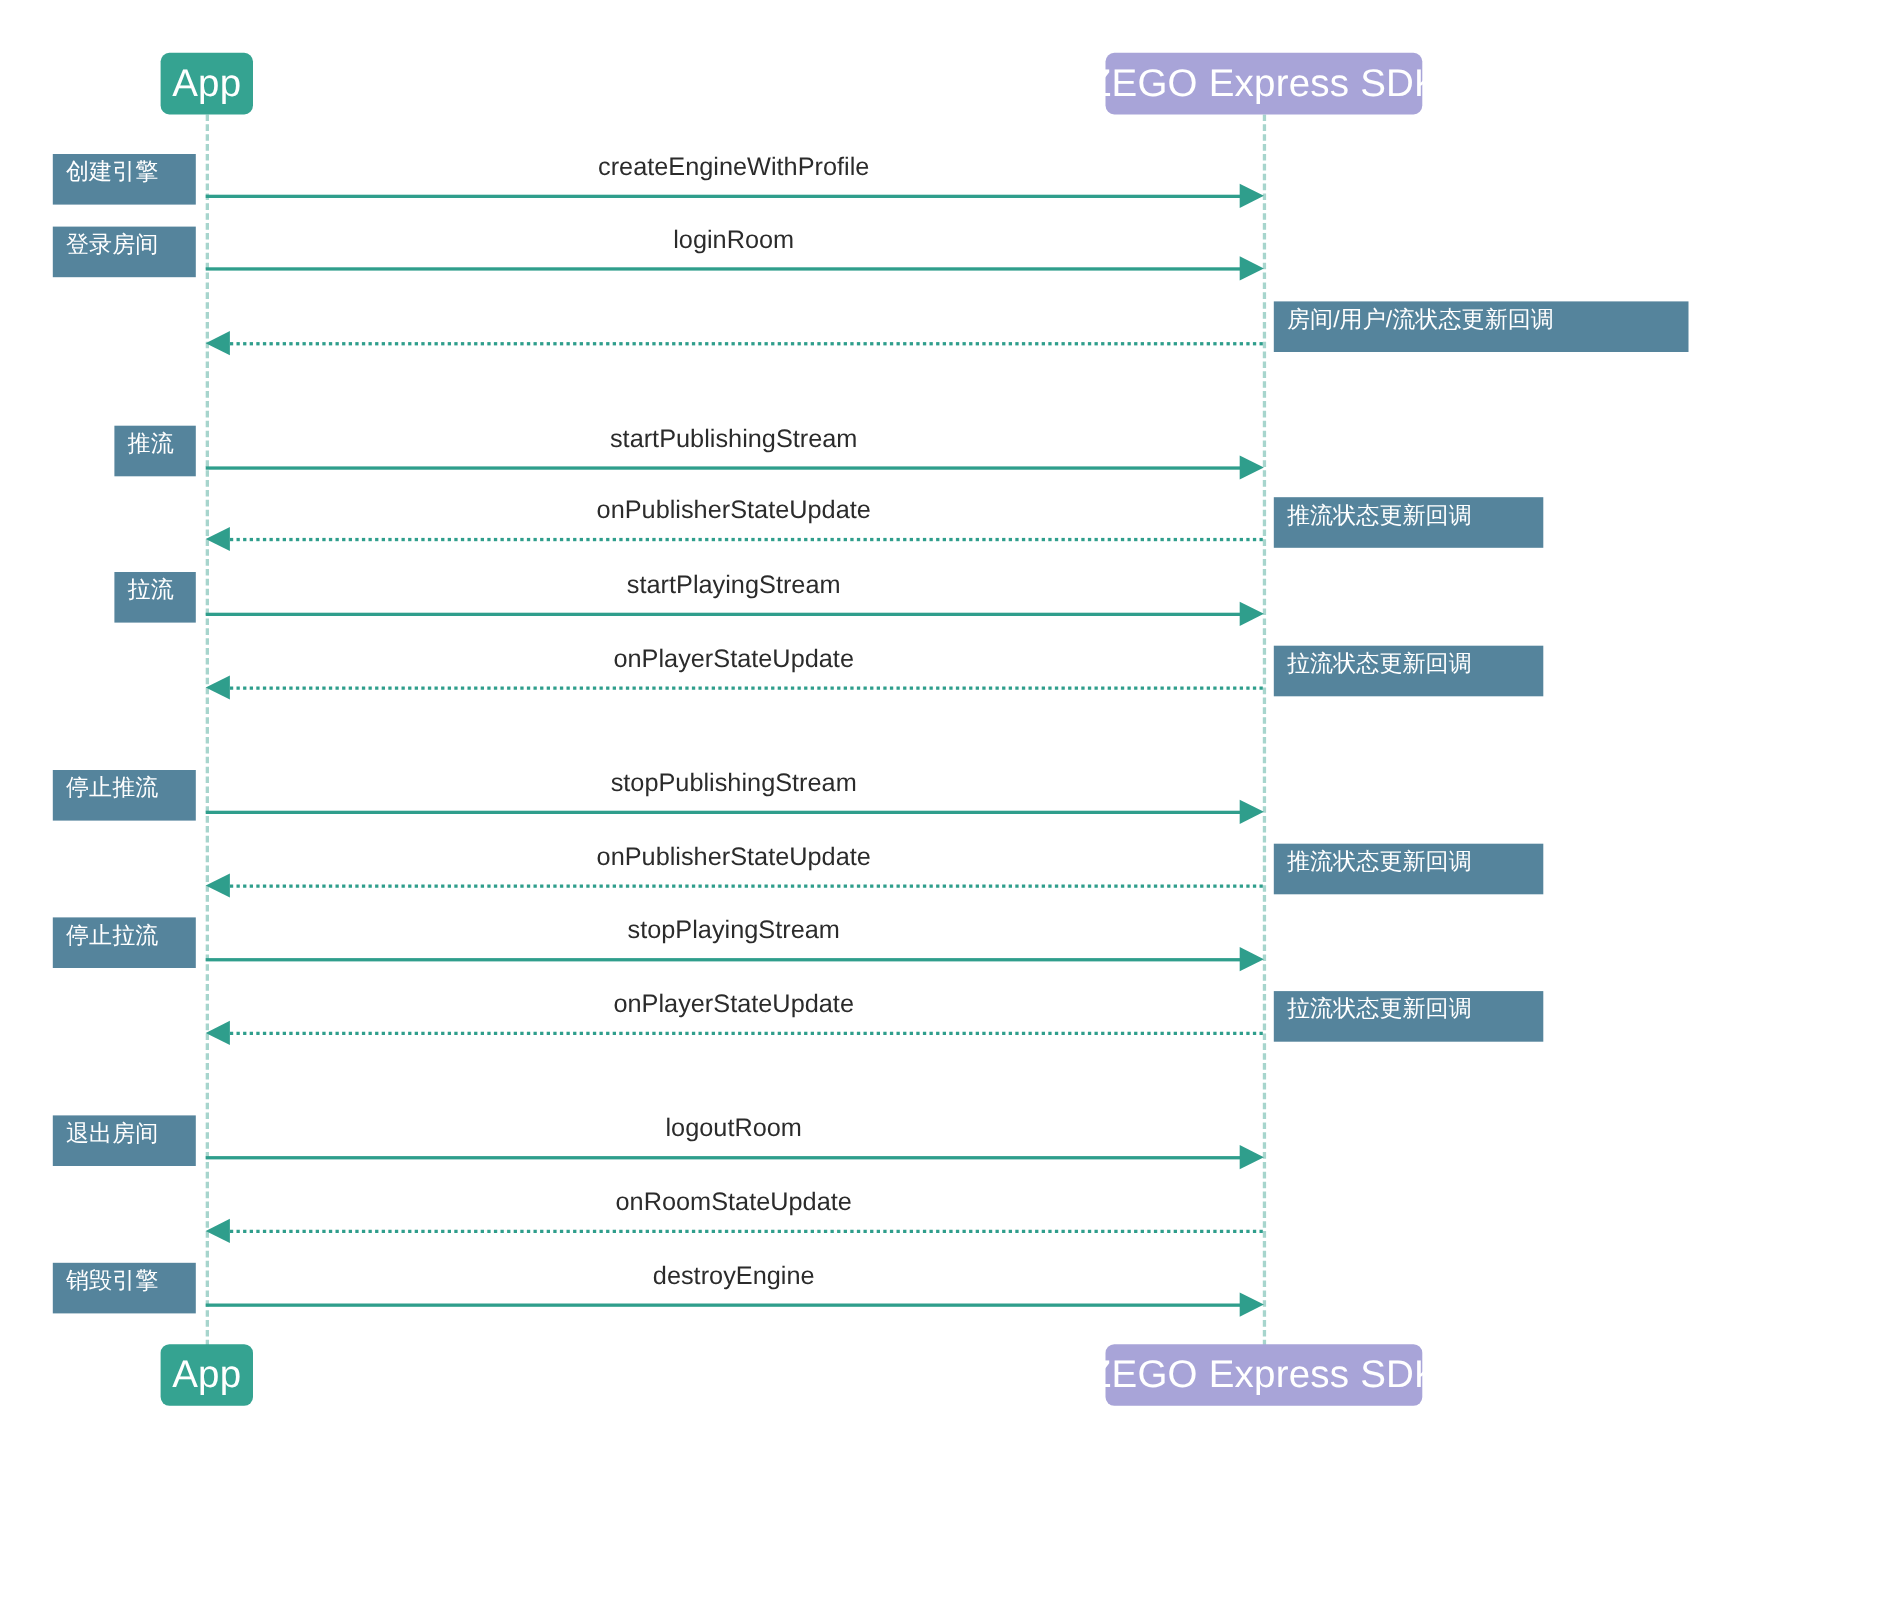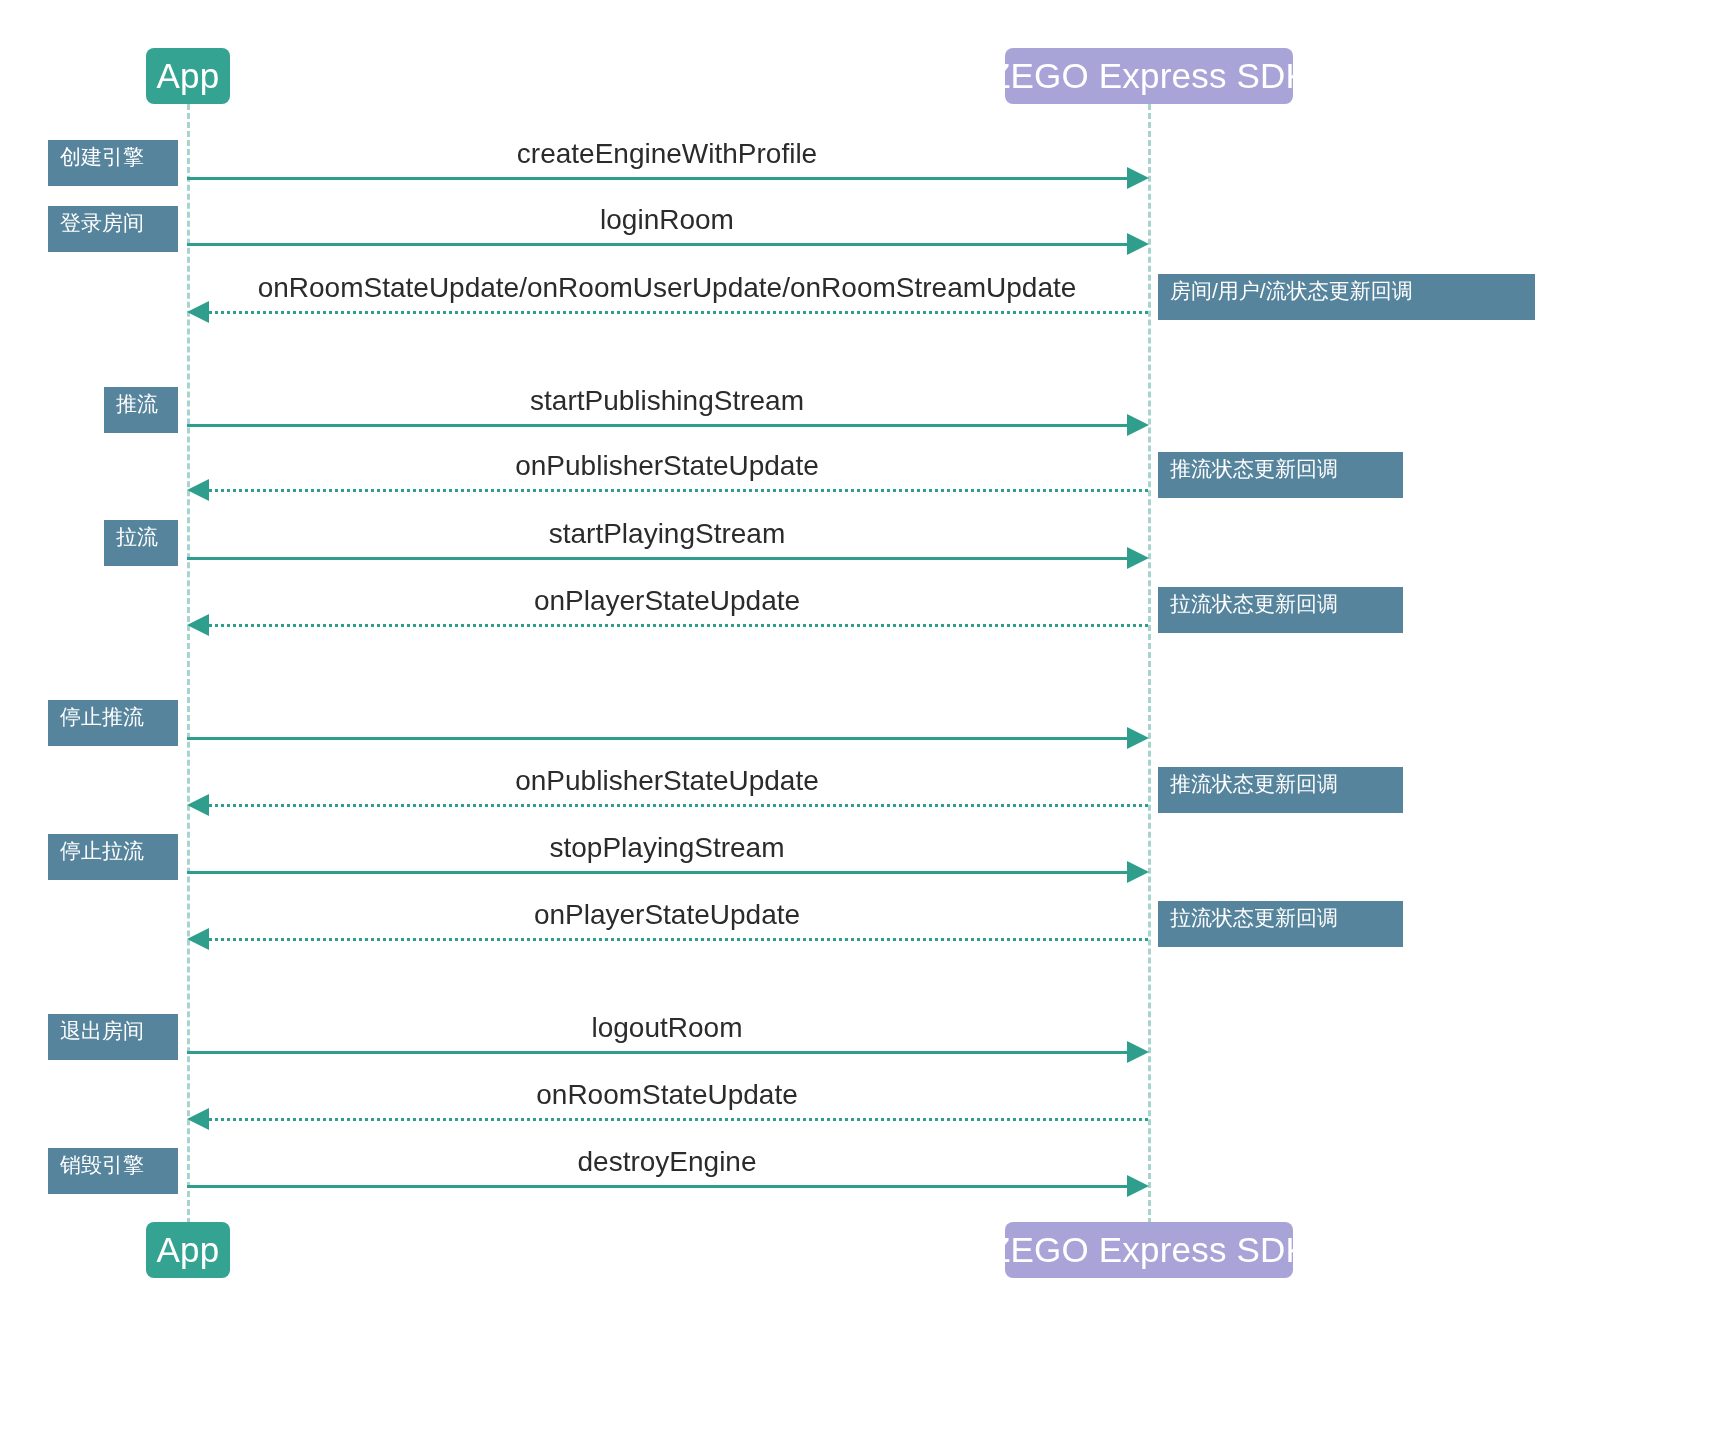--- a/index.html
+++ b/index.html
@@ -28,21 +28,21 @@
   
   .lifeline{
     position:absolute;
     width:0;
     border-left:3px dashed #a7d5cd;
   }
 
   
   .msg-label{
     position:absolute;
-    font-size:28px;
+    font-size:23px;
     color:#2b2b2b;
     white-space:nowrap;
     text-align:center;
     transform:translateX(-50%);
   }
 
   .arrow-line{
     position:absolute;
     height:0;
   }
@@ -103,21 +103,20 @@
   <div class="msg-label" style="left:667px;top:138px;">createEngineWithProfile</div>
   <div class="arrow-line solid" style="left:187px;top:177px;width:942px;"></div>
   <div class="arrow-head right" style="left:1127px;top:167px;"></div>
   <div class="tag tag-left" style="left:48px;top:140px;width:130px;height:46px;">创建引擎</div>
 
   <div class="msg-label" style="left:667px;top:204px;">loginRoom</div>
   <div class="arrow-line solid" style="left:187px;top:243px;width:942px;"></div>
   <div class="arrow-head right" style="left:1127px;top:233px;"></div>
   <div class="tag tag-left" style="left:48px;top:206px;width:130px;height:46px;">登录房间</div>
 
-  <div class="msg-label" style="left:667px;top:272px;">onRoomStateUpdate/onRoomUserUpdate/onRoomStreamUpdate</div>
   <div class="arrow-line dotted" style="left:203px;top:311px;width:945px;"></div>
   <div class="arrow-head left" style="left:187px;top:301px;"></div>
   <div class="tag tag-right" style="left:1158px;top:274px;width:377px;height:46px;">房间/用户/流状态更新回调</div>
 
   <div class="msg-label" style="left:667px;top:385px;">startPublishingStream</div>
   <div class="arrow-line solid" style="left:187px;top:424px;width:942px;"></div>
   <div class="arrow-head right" style="left:1127px;top:414px;"></div>
   <div class="tag tag-left" style="left:104px;top:387px;width:74px;height:46px;">推流</div>
 
   <div class="msg-label" style="left:667px;top:450px;">onPublisherStateUpdate</div>
@@ -128,20 +127,21 @@
   <div class="msg-label" style="left:667px;top:518px;">startPlayingStream</div>
   <div class="arrow-line solid" style="left:187px;top:557px;width:942px;"></div>
   <div class="arrow-head right" style="left:1127px;top:547px;"></div>
   <div class="tag tag-left" style="left:104px;top:520px;width:74px;height:46px;">拉流</div>
 
   <div class="msg-label" style="left:667px;top:585px;">onPlayerStateUpdate</div>
   <div class="arrow-line dotted" style="left:203px;top:624px;width:945px;"></div>
   <div class="arrow-head left" style="left:187px;top:614px;"></div>
   <div class="tag tag-right" style="left:1158px;top:587px;width:245px;height:46px;">拉流状态更新回调</div>
 
+  <div class="msg-label" style="left:667px;top:698px;">stopPublishingStream</div>
   <div class="arrow-line solid" style="left:187px;top:737px;width:942px;"></div>
   <div class="arrow-head right" style="left:1127px;top:727px;"></div>
   <div class="tag tag-left" style="left:48px;top:700px;width:130px;height:46px;">停止推流</div>
 
   <div class="msg-label" style="left:667px;top:765px;">onPublisherStateUpdate</div>
   <div class="arrow-line dotted" style="left:203px;top:804px;width:945px;"></div>
   <div class="arrow-head left" style="left:187px;top:794px;"></div>
   <div class="tag tag-right" style="left:1158px;top:767px;width:245px;height:46px;">推流状态更新回调</div>
 
   <div class="msg-label" style="left:667px;top:832px;">stopPlayingStream</div>

